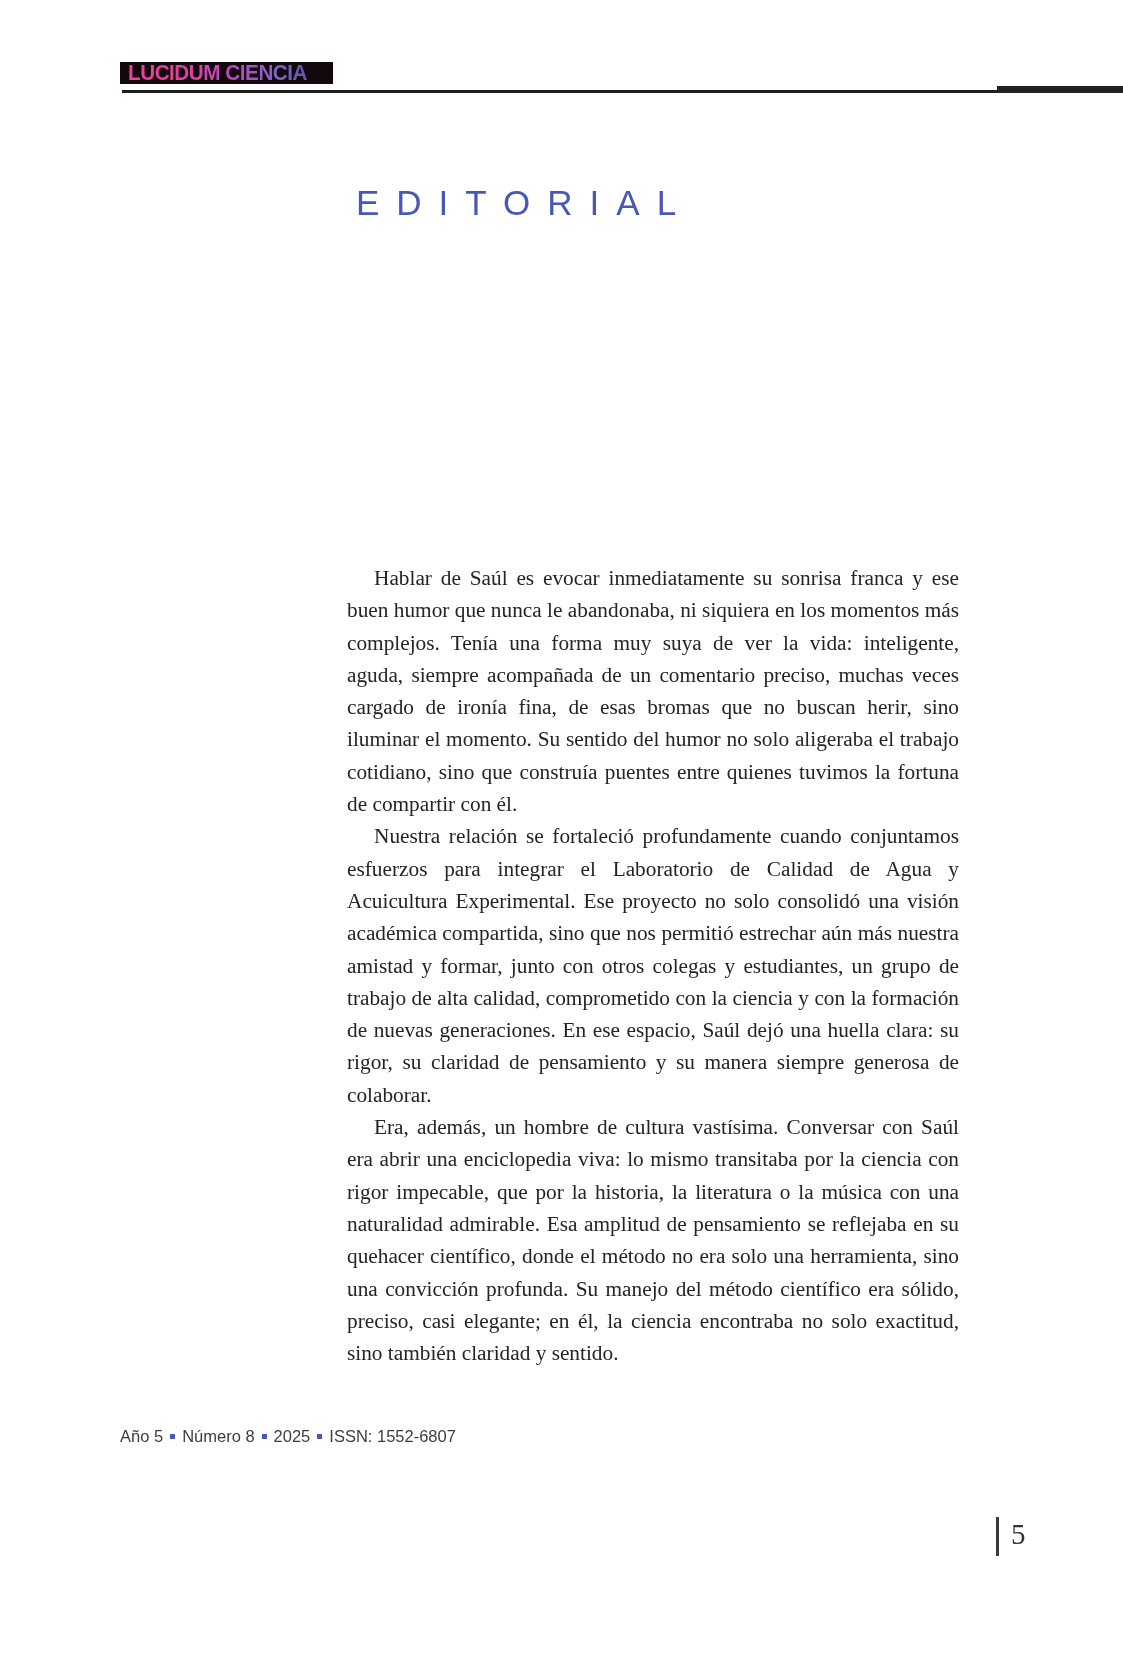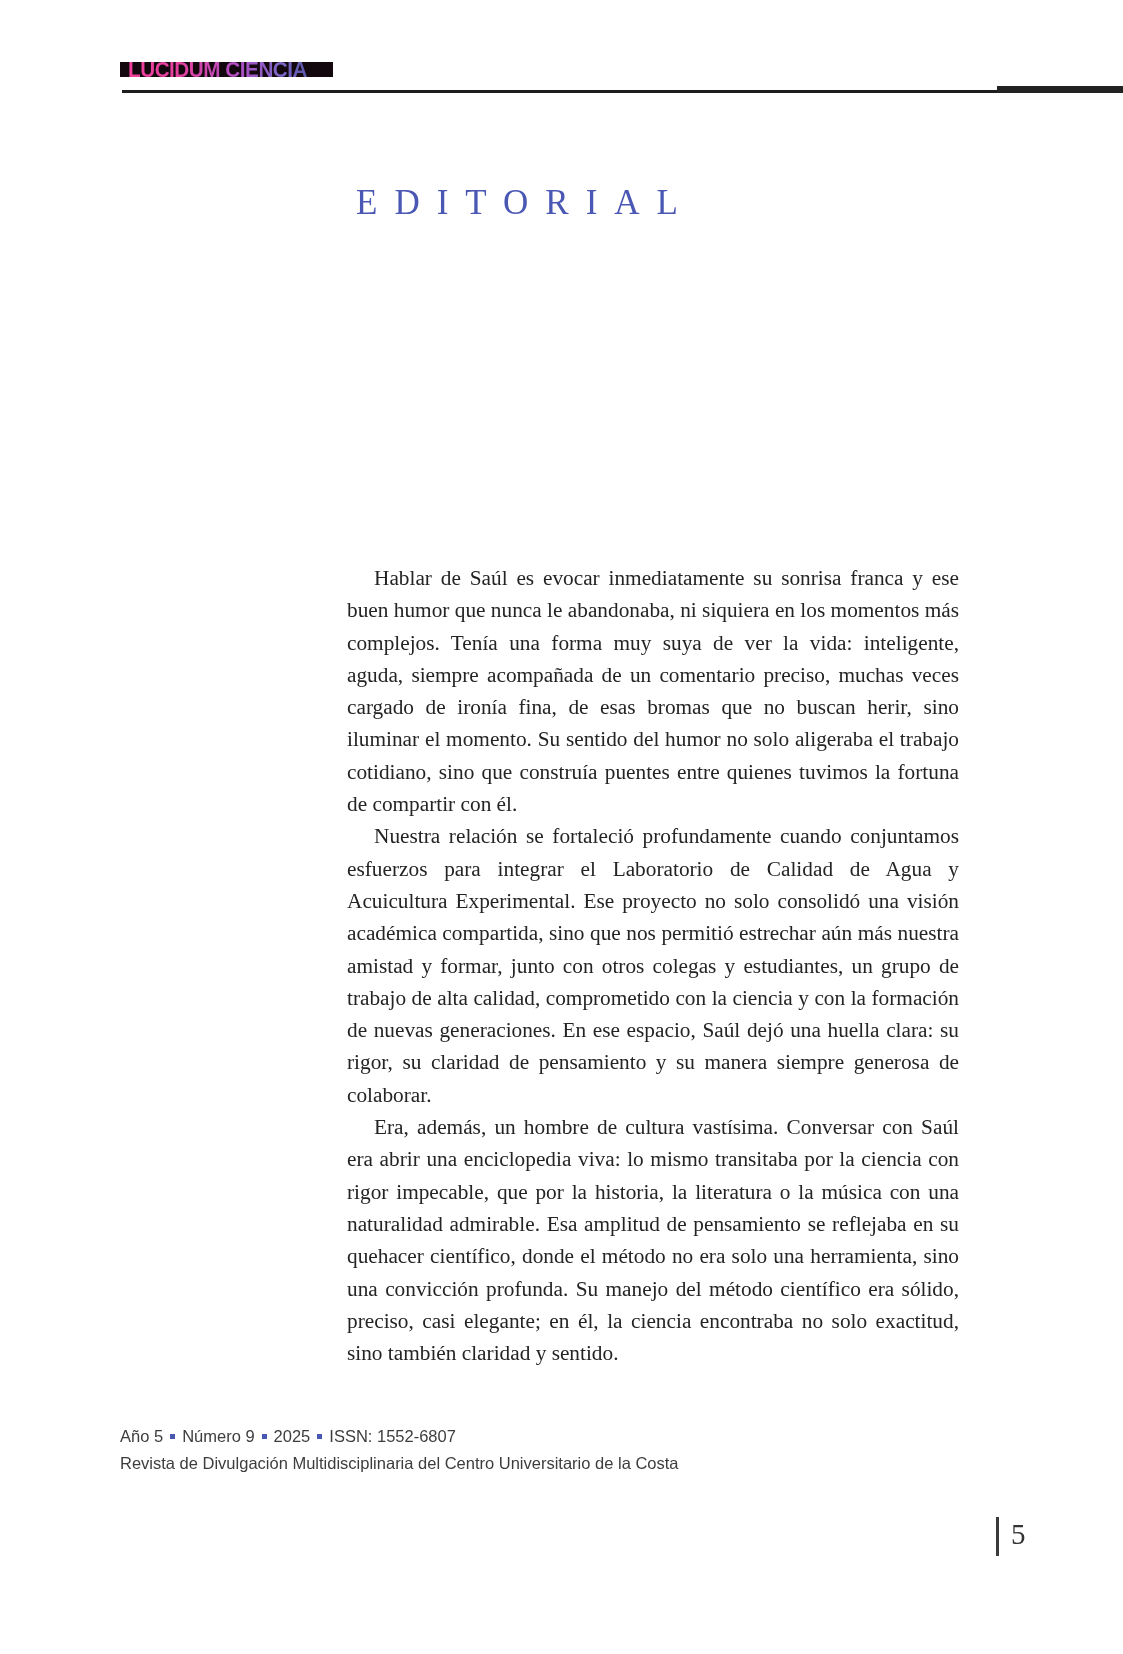--- a/index.html
+++ b/index.html
@@ -28,21 +28,21 @@
     top: 86px;
     width: 126px;
     height: 7px;
     background: #222222;
     z-index: 1;
   }
   .logo-box {
     position: absolute;
     left: 120px;
     top: 62px;
-    height: 15px;
+    height: 22px;
     background: #14080f;
     display: flex;
     align-items: center;
     padding: 0 14px 0 8px;
     z-index: 2;
   }
   .logo-text {
     font-family: "Liberation Sans", sans-serif;
     font-weight: 700;
     font-size: 22px;
@@ -54,21 +54,21 @@
     -webkit-background-clip: text;
     background-clip: text;
     color: transparent;
   }
 
   
   .page-heading {
     position: absolute;
     left: 356px;
     top: 183px;
-    font-family: Liberation Serif, serif;
+    font-family: Liberation Sans, sans-serif;
     font-weight: 400;
     font-size: 35px;
     letter-spacing: 17px;
     color: #4a58b4;
     white-space: nowrap;
   }
 
   
   .article {
     position: absolute;
@@ -143,23 +143,22 @@
 <div class="article" lang="es">
   <p>Hablar de Saúl es evocar inmediatamente su sonrisa franca y ese buen humor que nunca le abandonaba, ni siquiera en los momentos más complejos. Tenía una forma muy suya de ver la vida: inteligente, aguda, siempre acompañada de un comentario preciso, muchas veces cargado de ironía fina, de esas bromas que no buscan herir, sino iluminar el momento. Su sentido del humor no solo aligeraba el trabajo cotidiano, sino que construía puentes entre quienes tuvimos la fortuna de compartir con él.</p>
   <p>Nuestra relación se fortaleció profundamente cuando conjuntamos esfuerzos para integrar el Laboratorio de Calidad de Agua y Acuicultura Experimental. Ese proyecto no solo consolidó una visión académica compartida, sino que nos permitió estrechar aún más nuestra amistad y formar, junto con otros colegas y estudiantes, un grupo de trabajo de alta calidad, comprometido con la ciencia y con la formación de nuevas generaciones. En ese espacio, Saúl dejó una huella clara: su rigor, su claridad de pensamiento y su manera siempre generosa de colaborar.</p>
   <p>Era, además, un hombre de cultura vastísima. Conversar con Saúl era abrir una enciclopedia viva: lo mismo transitaba por la ciencia con rigor impecable, que por la historia, la literatura o la música con una naturalidad admirable. Esa amplitud de pensamiento se reflejaba en su quehacer científico, donde el método no era solo una herramienta, sino una convicción profunda. Su manejo del método científico era sólido, preciso, casi elegante; en él, la ciencia encontraba no solo exactitud, sino también claridad y sentido.</p>
 </div>
 
 <div class="footer-meta">
   <div class="meta-line">
     <span>Año 5</span>
     <span class="bullet-sq"></span>
-    <span>Número 9</span>
+    <span>Número 8</span>
     <span class="bullet-sq"></span>
     <span>2025</span>
     <span class="bullet-sq"></span>
     <span>ISSN: 1552-6807</span>
   </div>
-  <span class="journal-name">Revista de Divulgación Multidisciplinaria del Centro Universitario de la Costa</span>
 </div>
 
 <div class="pagenum-divider"></div>
 <div class="pagenum">5</div>
 
 </body></html>

